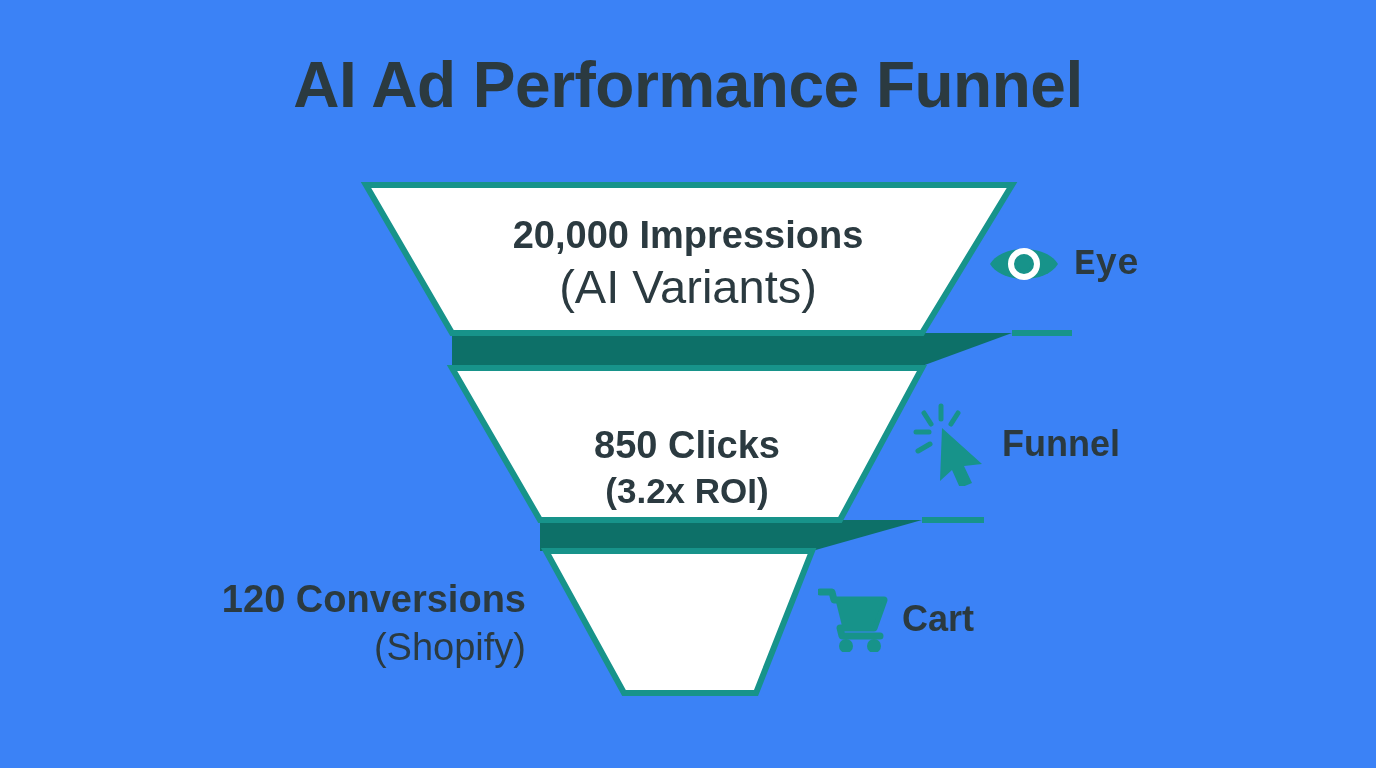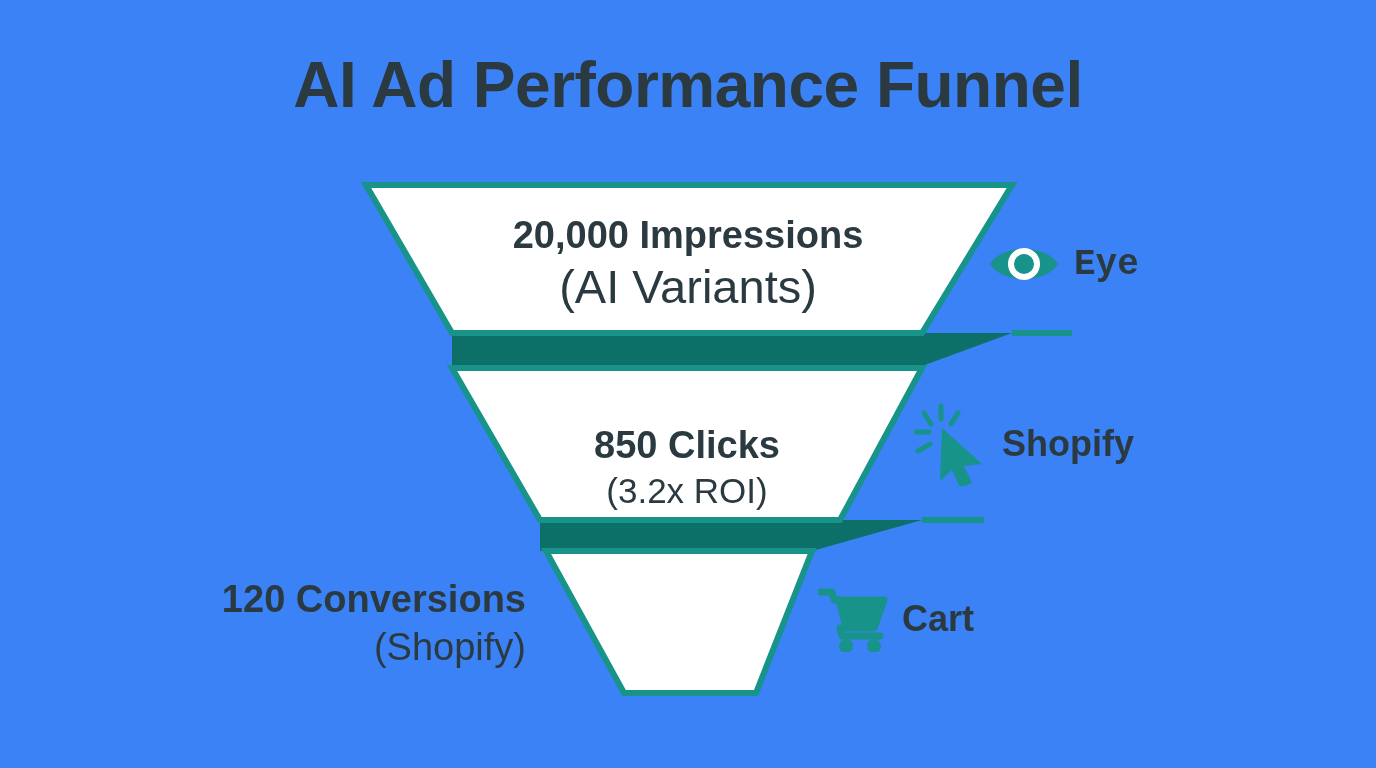--- a/index.html
+++ b/index.html
@@ -68,21 +68,21 @@
   #stage1-text .line-main { font-size: 38px; }
   #stage1-text .line-sub  { font-size: 47px; margin-top: 4px; }
 
   #stage2-text {
     left: 512px;
     top: 396px;
     width: 350px;
     margin-top: 28px;
   }
   #stage2-text .line-main { font-size: 38px; }
-  #stage2-text .line-sub  { font-size: 35px; margin-top: 4px; }
+  #stage2-text .line-sub  { font-size: 35px; margin-top: 4px; font-weight: bold; }
 
   #stage3-text {
     left: 580px;
     top: 570px;
     width: 215px;
   }
   #stage3-text .line-main { font-size: 38px; }
   #stage3-text .line-sub  { font-size: 38px; margin-top: 2px; font-weight: 400; }
 
   
@@ -184,21 +184,21 @@
         <g stroke="#17938a" stroke-width="5" stroke-linecap="round">
           <line x1="29" y1="4" x2="29" y2="17"></line>
           <line x1="12" y1="11" x2="19" y2="22"></line>
           <line x1="46" y1="11" x2="39" y2="22"></line>
           <line x1="4" y1="30" x2="17" y2="30"></line>
           <line x1="6" y1="49" x2="18" y2="42"></line>
         </g>
         <path d="M30 26 L70 62 L52 64 L60 81 L48 86 L40 68 L28 79 Z" fill="#17938a"></path>
       </svg>
     </span>
-    <span class="icon-label">Shopify</span>
+    <span class="icon-label">Funnel</span>
   </div>
 
   <div class="icon-row" id="row-cart">
     <span class="icon-box">
       <svg width="70" height="66" viewBox="0 0 70 66">
         <path d="M2 6 H14 L16 14 H66 L56 42 H22 L24 50 H62" fill="none" stroke="#17938a" stroke-width="7" stroke-linecap="round" stroke-linejoin="round"></path>
         <path d="M18 16 H64 L55 40 H24 Z" fill="#17938a"></path>
         <circle cx="28" cy="60" r="7" fill="#17938a"></circle>
         <circle cx="56" cy="60" r="7" fill="#17938a"></circle>
       </svg>

